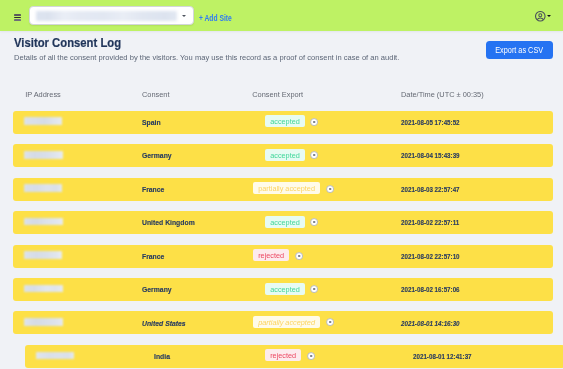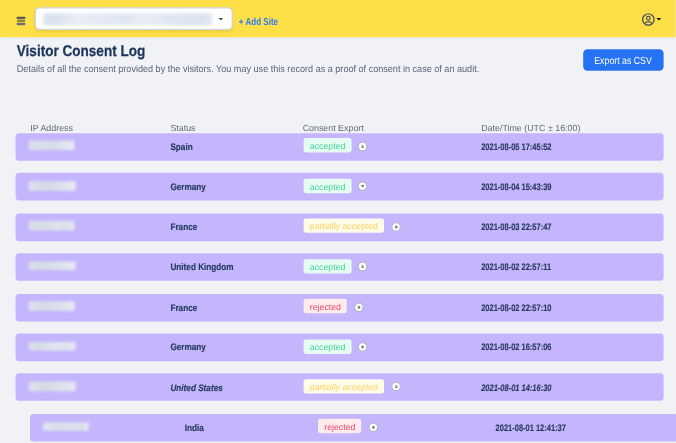--- a/index.html
+++ b/index.html
@@ -7,21 +7,21 @@
   body {
     font-family: "Liberation Sans", sans-serif;
     background: #f0f2f6;
     color: #2c3e62;
     -webkit-font-smoothing: antialiased;
   }
   
   .topbar {
     position: absolute; left:0; top:0; width: 563px;
     height: 31px;
-    background: #fde047;
+    background: #bef264;
     box-shadow: 0 1px 2px rgba(60,70,110,0.07);
   }
   .hamburger { position:absolute; left:13.5px; top:13.7px; width: 7.6px; height:7.2px; }
   .hamburger i { position:absolute; left:0; width:7.6px; display:block; border-radius:0.4px; }
   .hb1 { top:0.2px;  height:1.9px; background:#5a5a5c; }
   .hb2 { top:3.0px;  height:1.6px; background:#2c2c2e; }
   .hb3 { top:5.3px;  height:1.7px; background:#6f6f78; }
   .site-select {
     position:absolute; left: 28.5px; top: 6.4px;
     width: 165px; height: 18.5px;
@@ -70,31 +70,31 @@
   .export-btn {
     position: absolute; left: 485.6px; top: 41.2px;
     width: 67px; height: 18.1px;
     background: #2573f2; color: #fff;
     font-size: 8.6px; border-radius: 3.5px;
     display:flex; align-items:center; justify-content:center;
     overflow:hidden;
   }
   .export-lbl { display:inline-block; transform: scaleX(0.85); white-space:nowrap; }
   
-  .thead { position:absolute; left:0; top:89.6px; width:563px; height:12px; font-size: 7.4px; color: #646973; margin-top: 12px; }
+  .thead { position:absolute; left:0; top:89.6px; width:563px; height:12px; font-size: 7.4px; color: #646973; }
   .thead > div { position:absolute; top:0; }
   .h-ip { left: 25.2px; }
   .h-country { left: 142px; }
   .h-status { left: 252.2px; }
   .h-date { left: 401px; }
   .rows { position:absolute; left:0; top:0; width:563px; }
   .row {
     position:absolute;
     left: 13.2px; width: 539.4px; height: 23px;
-    background: #c4b5fd; border-radius: 3px;
+    background: #fde047; border-radius: 3px;
     font-size: 7.4px;
   }
   .row > div { position:absolute; }
   .c-ip { left: 10.6px; top: 6.8px; }
   .c-country { left: 128.8px; top: 7.2px; font-weight: bold; color:#263a61; font-size:7.9px; -webkit-text-stroke:0.14px #263a61;
                transform: scaleX(0.865); transform-origin: 0 50%; white-space:nowrap; }
   .c-status { left: 240px; top: 4.6px; display:flex; align-items:center; }
   .c-date { left: 388px; top: 7.2px; font-weight: bold; color:#2a3c60; font-size:7.9px; -webkit-text-stroke:0.14px #2a3c60;
             transform: scaleX(0.79); transform-origin: 0 50%; white-space:nowrap; }
   .ip-blur {
@@ -103,21 +103,21 @@
     filter: blur(1.2px);
   }
   .row:nth-child(2) .ip-blur { width:38.8px; background: linear-gradient(90deg,#dde2eb 0%, #d5dbe6 28%, #d9dfe9 60%, #e1e6ee 85%, #e9ecf2 100%); }
   .row:nth-child(3) .ip-blur { width:38.2px; background: linear-gradient(90deg,#d9dfe9 0%, #d7dde7 34%, #dee3ec 62%, #d9dfe9 84%, #e4e9f0 100%); }
   .row:nth-child(4) .ip-blur { width:39.2px; background: linear-gradient(90deg,#dae0ea 0%, #d4dae5 30%, #dce2eb 58%, #e0e5ee 82%, #e8ebf1 100%); }
   .row:nth-child(5) .ip-blur { width:38.6px; background: linear-gradient(90deg,#dce2eb 0%, #d6dce7 32%, #dae0ea 60%, #e1e6ee 86%, #eaedf3 100%); }
   .row:nth-child(6) .ip-blur { width:38.9px; background: linear-gradient(90deg,#dbe1ea 0%, #d7dde7 26%, #e1e7f2 58%, #dfe4ed 80%, #e7eaf1 100%); }
   .row:nth-child(7) .ip-blur { width:39.4px; background: linear-gradient(90deg,#dee3ec 0%, #d5dbe6 30%, #d9dfe9 56%, #dee3ec 82%, #e6eaf1 100%); }
   .row:nth-child(8) .ip-blur { width:38.7px; background: linear-gradient(90deg,#e0e5ee 0%, #d9dfe9 34%, #dce2eb 62%, #d9dfe9 84%, #e4e9f0 100%); }
   .badge { font-size: 7.3px; height: 12px; line-height:13.6px; padding: 0 5.0px; border-radius: 2px; letter-spacing: 0.0px; white-space:nowrap; display:inline-block; }
-  .badge.accepted { background: #e7fbf3; color: #42d79b; }
+  .badge.accepted { background: #e7fbf3; color: #42d79b; margin-left: 12px; }
   .badge.partial { background: #fffbe9; color: #fcd462; }
   .badge.rejected { background: #fdebee; color: #ec4762; }
   .eye { margin-left: 5.6px; position:relative; top:0.6px; }
 </style>
 </head>
 <body>
 
 <div class="topbar">
   <div class="hamburger">
       <i class="hb1"></i>
@@ -140,23 +140,23 @@
 </div>
 
 <div class="page-title">Visitor Consent Log</div>
 <div class="page-sub">Details of all the consent provided by the visitors. You may use this record as a proof of consent in case of an audit.</div>
 <div class="export-btn">
     <span class="export-lbl">Export as CSV</span>
   </div>
 
 <div class="thead">
   <div class="h-ip">IP Address</div>
-  <div class="h-country">Status</div>
+  <div class="h-country">Consent</div>
   <div class="h-status">Consent Export</div>
-  <div class="h-date">Date/Time (UTC ± 16:00)</div>
+  <div class="h-date">Date/Time (UTC ± 00:35)</div>
 </div>
 
 <div class="rows" id="rows">
     <div class="row" style="top: 110.7px;">
       <div class="c-ip">
         <div class="ip-blur"></div>
       </div>
       <div class="c-country">Spain</div>
       <div class="c-status">
         <span class="badge accepted" style="color: rgb(66, 215, 155); background: rgb(231, 251, 243);">accepted</span>

